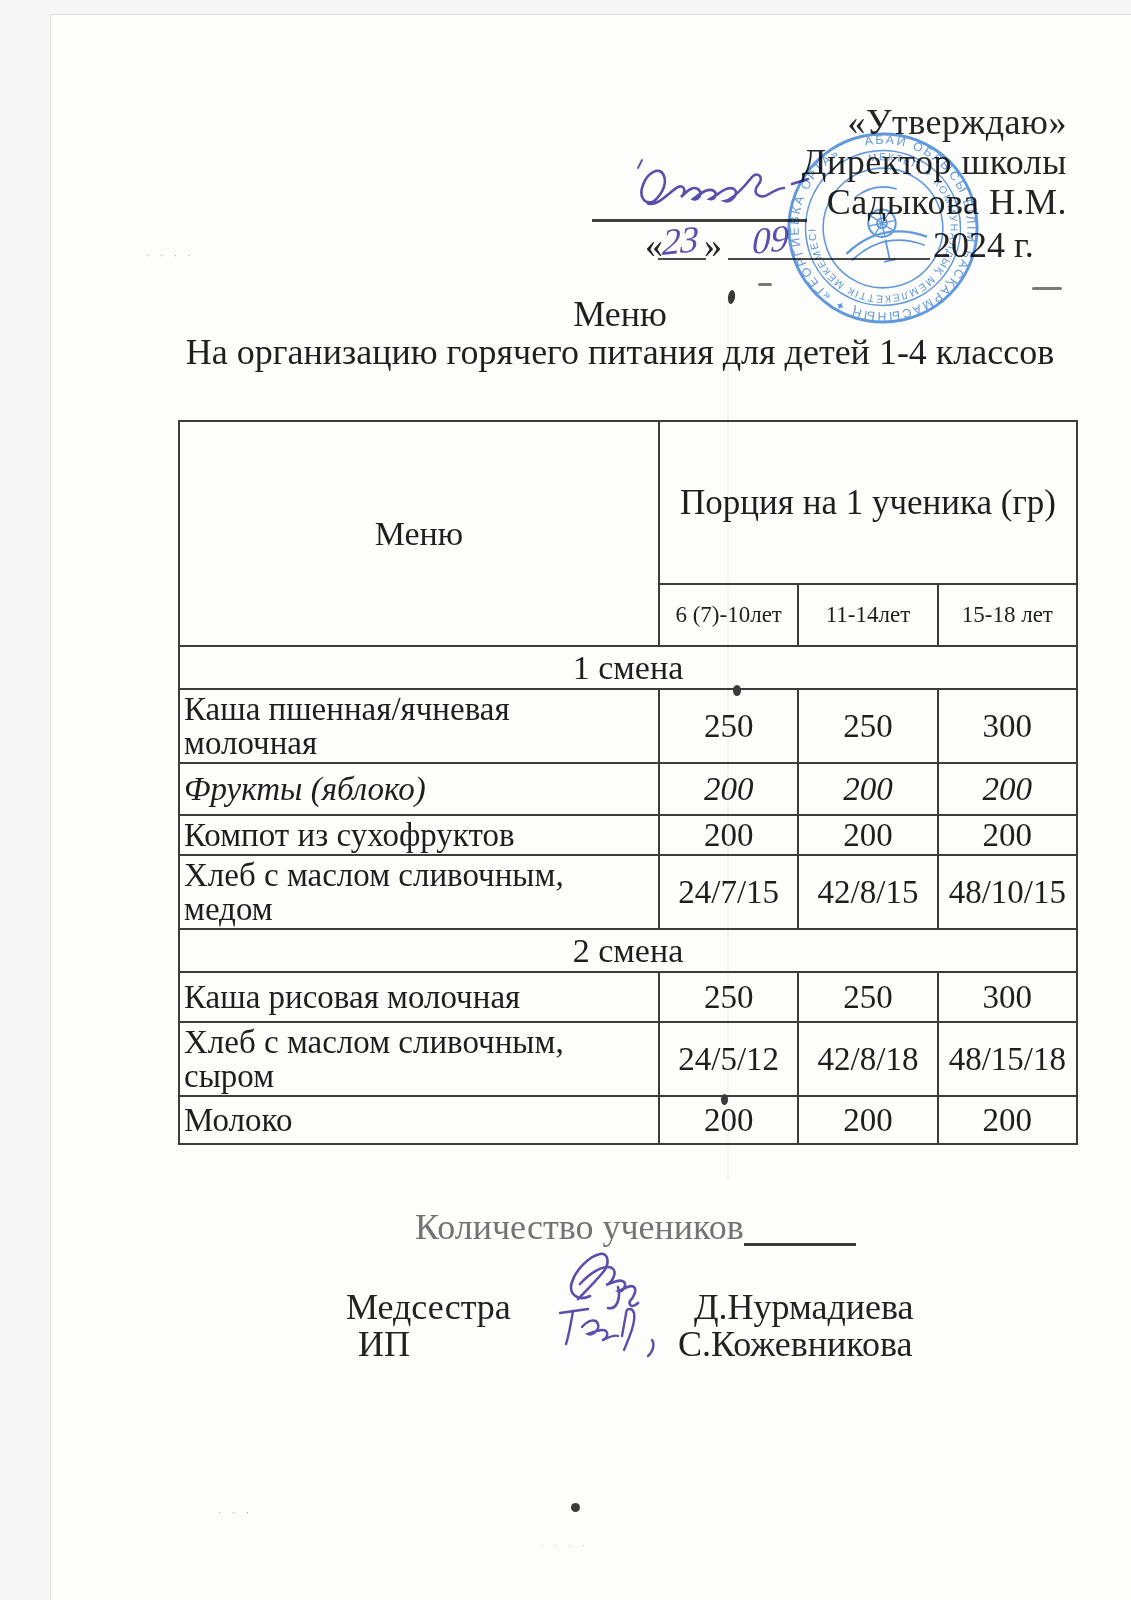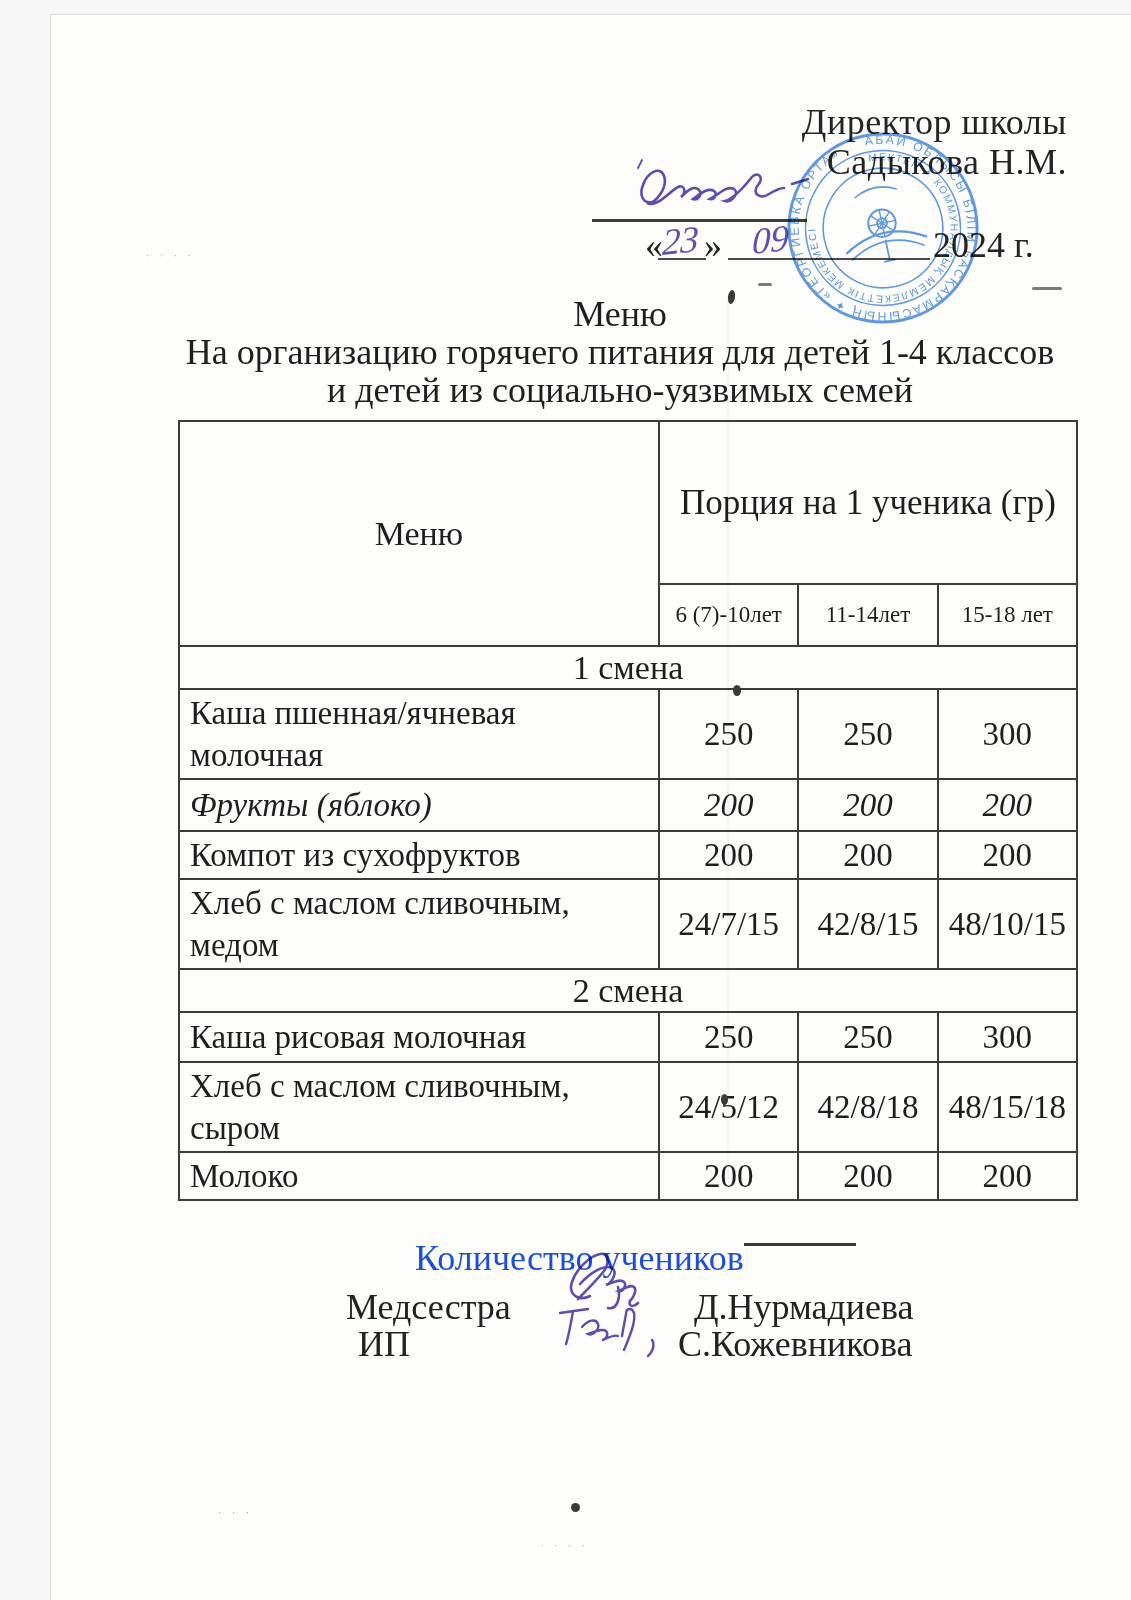--- a/index.html
+++ b/index.html
@@ -46,34 +46,34 @@
   table.menu {
     position:absolute; left:178px; top:420px;
     width:900px; border-collapse:collapse; table-layout:fixed;
     font-size:33px; color:#1e1e1e;
   }
   table.menu td { border:2px solid #3c3c3c; }
   td.menu-hd    { width:480px; height:225px; text-align:center; font-size:34px; }
   td.portion-hd { height:163px; text-align:center; font-size:35px;border-radius:30px; }
   td.age-hd     { height:62px; text-align:center; font-size:23px; }
   td.section    { height:43px; text-align:center; font-size:34px; }
-  td.dish       { padding:2px 60px 2px 10px; line-height:42px; }
+  td.dish       { padding:2px 60px 2px 4px; line-height:34px; }
   td.num        { text-align:center; }
   tr.r-tall  td { height:74px; }
   tr.r-med   td { height:52px;font-style:italic; }
   tr.r-med2  td { height:32px; }
   tr.r-bread td { height:69px; }
   tr.r-one   td { height:50px; }
   tr.r-bread2 td{ height:71px; }
   tr.r-milk  td { height:48px; }
 
   .fold-line { position:absolute; left:727px; top:300px; width:2px; height:880px; background:rgba(60,60,60,.05); }
 
   
-  .count-label { position:absolute; left:415px; top:1206px; font-size:36px; color:#1d4ed8;margin-top:31px; }
+  .count-label { position:absolute; left:415px; top:1206px; font-size:36px; color:#737373; }
   .count-line  { position:absolute; left:744px; top:1243px; width:112px; border-bottom:3px solid #3a3a3a; }
   .role-1 { position:absolute; left:346px; top:1286px; font-size:36px; }
   .role-2 { position:absolute; left:358px; top:1323px; font-size:36px; }
   .name-1 { position:absolute; left:694px; top:1286px; font-size:36px; }
   .name-2 { position:absolute; left:678px; top:1323px; font-size:36px; }
 
   
   .stamp {
     position:absolute; left:785px; top:130px; width:196px; height:196px;
     transform:rotate(-12deg); opacity:.84; mix-blend-mode:multiply;
@@ -97,20 +97,21 @@
   .dr2 { left:218px; top:1507px; }
   .dr3 { left:540px; top:1540px; color:#b0b0b0; }
 </style>
 </head>
 <body>
 
 <div class="paper"></div>
 <div class="fold-line"></div>
 
 <div class="approve-block">
+  <div>«Утверждаю»</div>
   <div>Директор школы</div>
   <div>Садыкова Н.М.</div>
 </div>
 
 <div class="sig-line"></div>
 
 <span class="q-open date-row">«</span>
 <span class="hand-day"><span class="hand">23</span></span>
 <span class="q-close date-row">»</span>
 <div class="day-line"></div>
@@ -149,21 +150,20 @@
     <path d="M58,118 Q100,92 142,118" stroke-width="2.4"></path>
     <path d="M62,126 Q100,102 138,126" stroke-width="1.6"></path>
     <path d="M100,112 V132 M94,134 H106" stroke-width="1.8"></path>
     <path d="M78,64 Q100,52 122,64" stroke-width="1.6"></path>
   </g>
 </svg>
 
 <div class="title-block">
   <div>Меню</div>
   <div>На организацию горячего питания для детей 1-4 классов</div>
-  <div>и детей из социально-уязвимых семей</div>
 </div>
 
 <table class="menu">
   <tbody>
       <tr>
     <td class="menu-hd" rowspan="2">Меню</td>
     <td class="portion-hd" colspan="3">Порция на 1 ученика (гр)</td>
   </tr>
   <tr>
     <td class="age-hd" style="width:154px">6 (7)-10лет</td>

